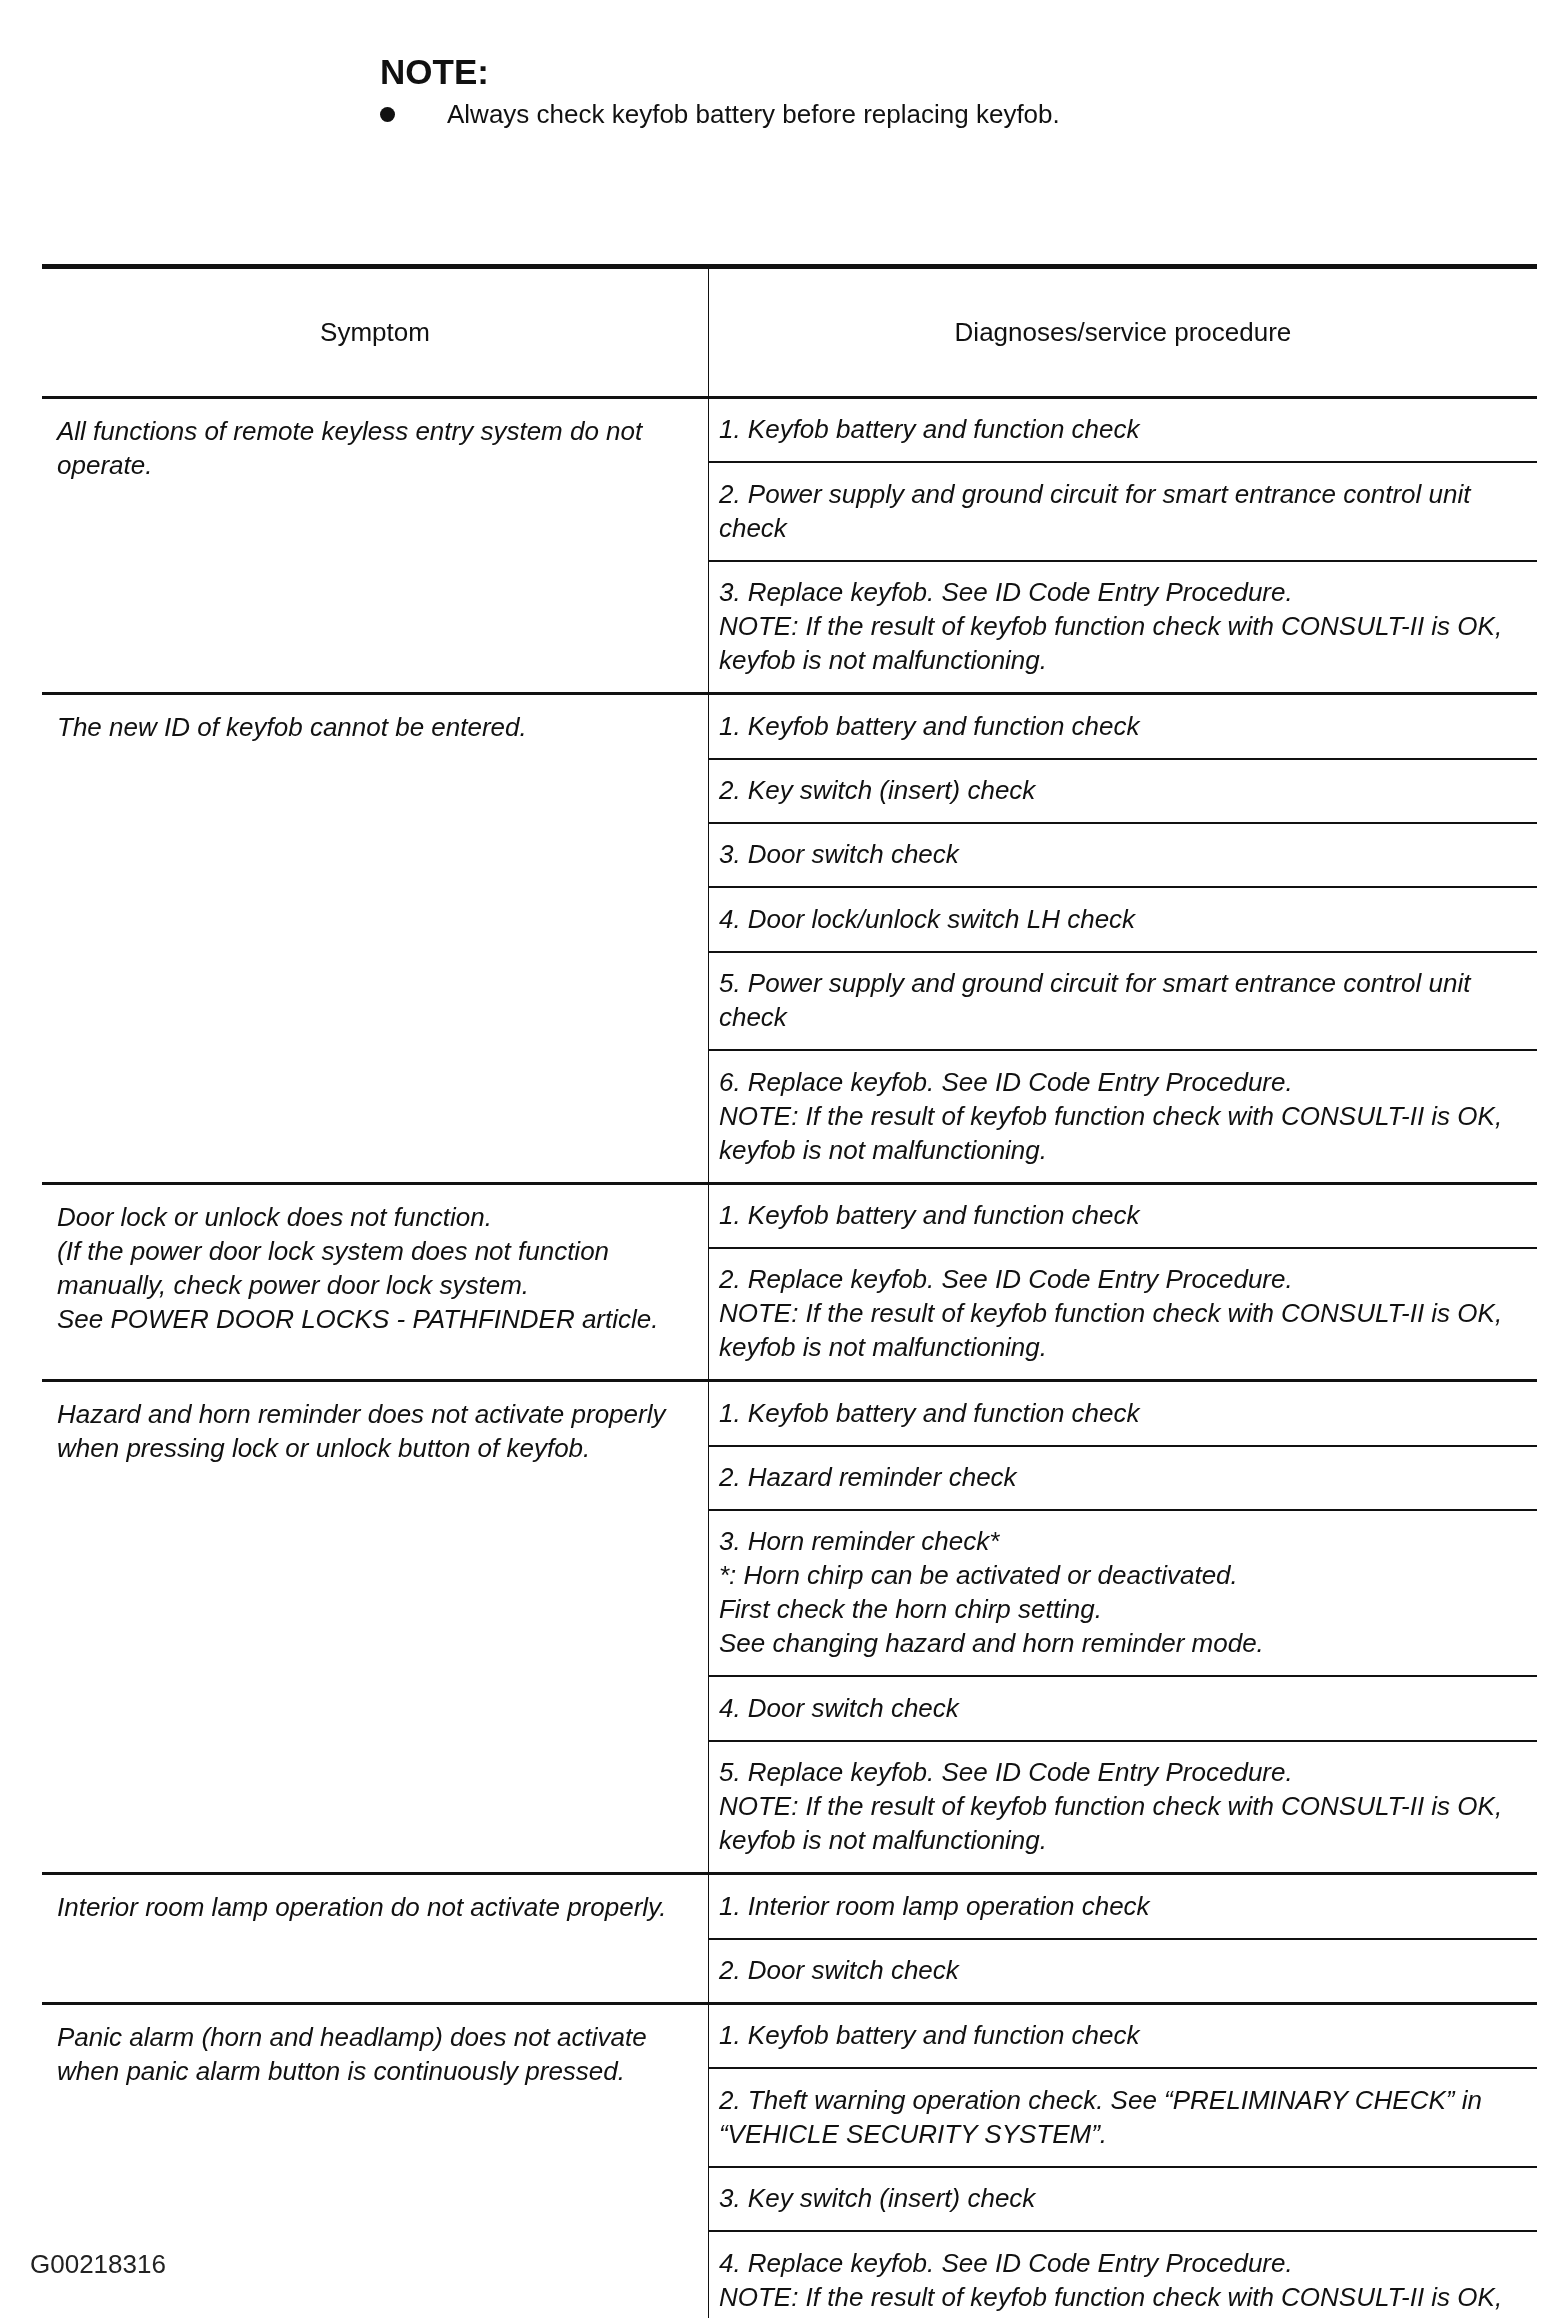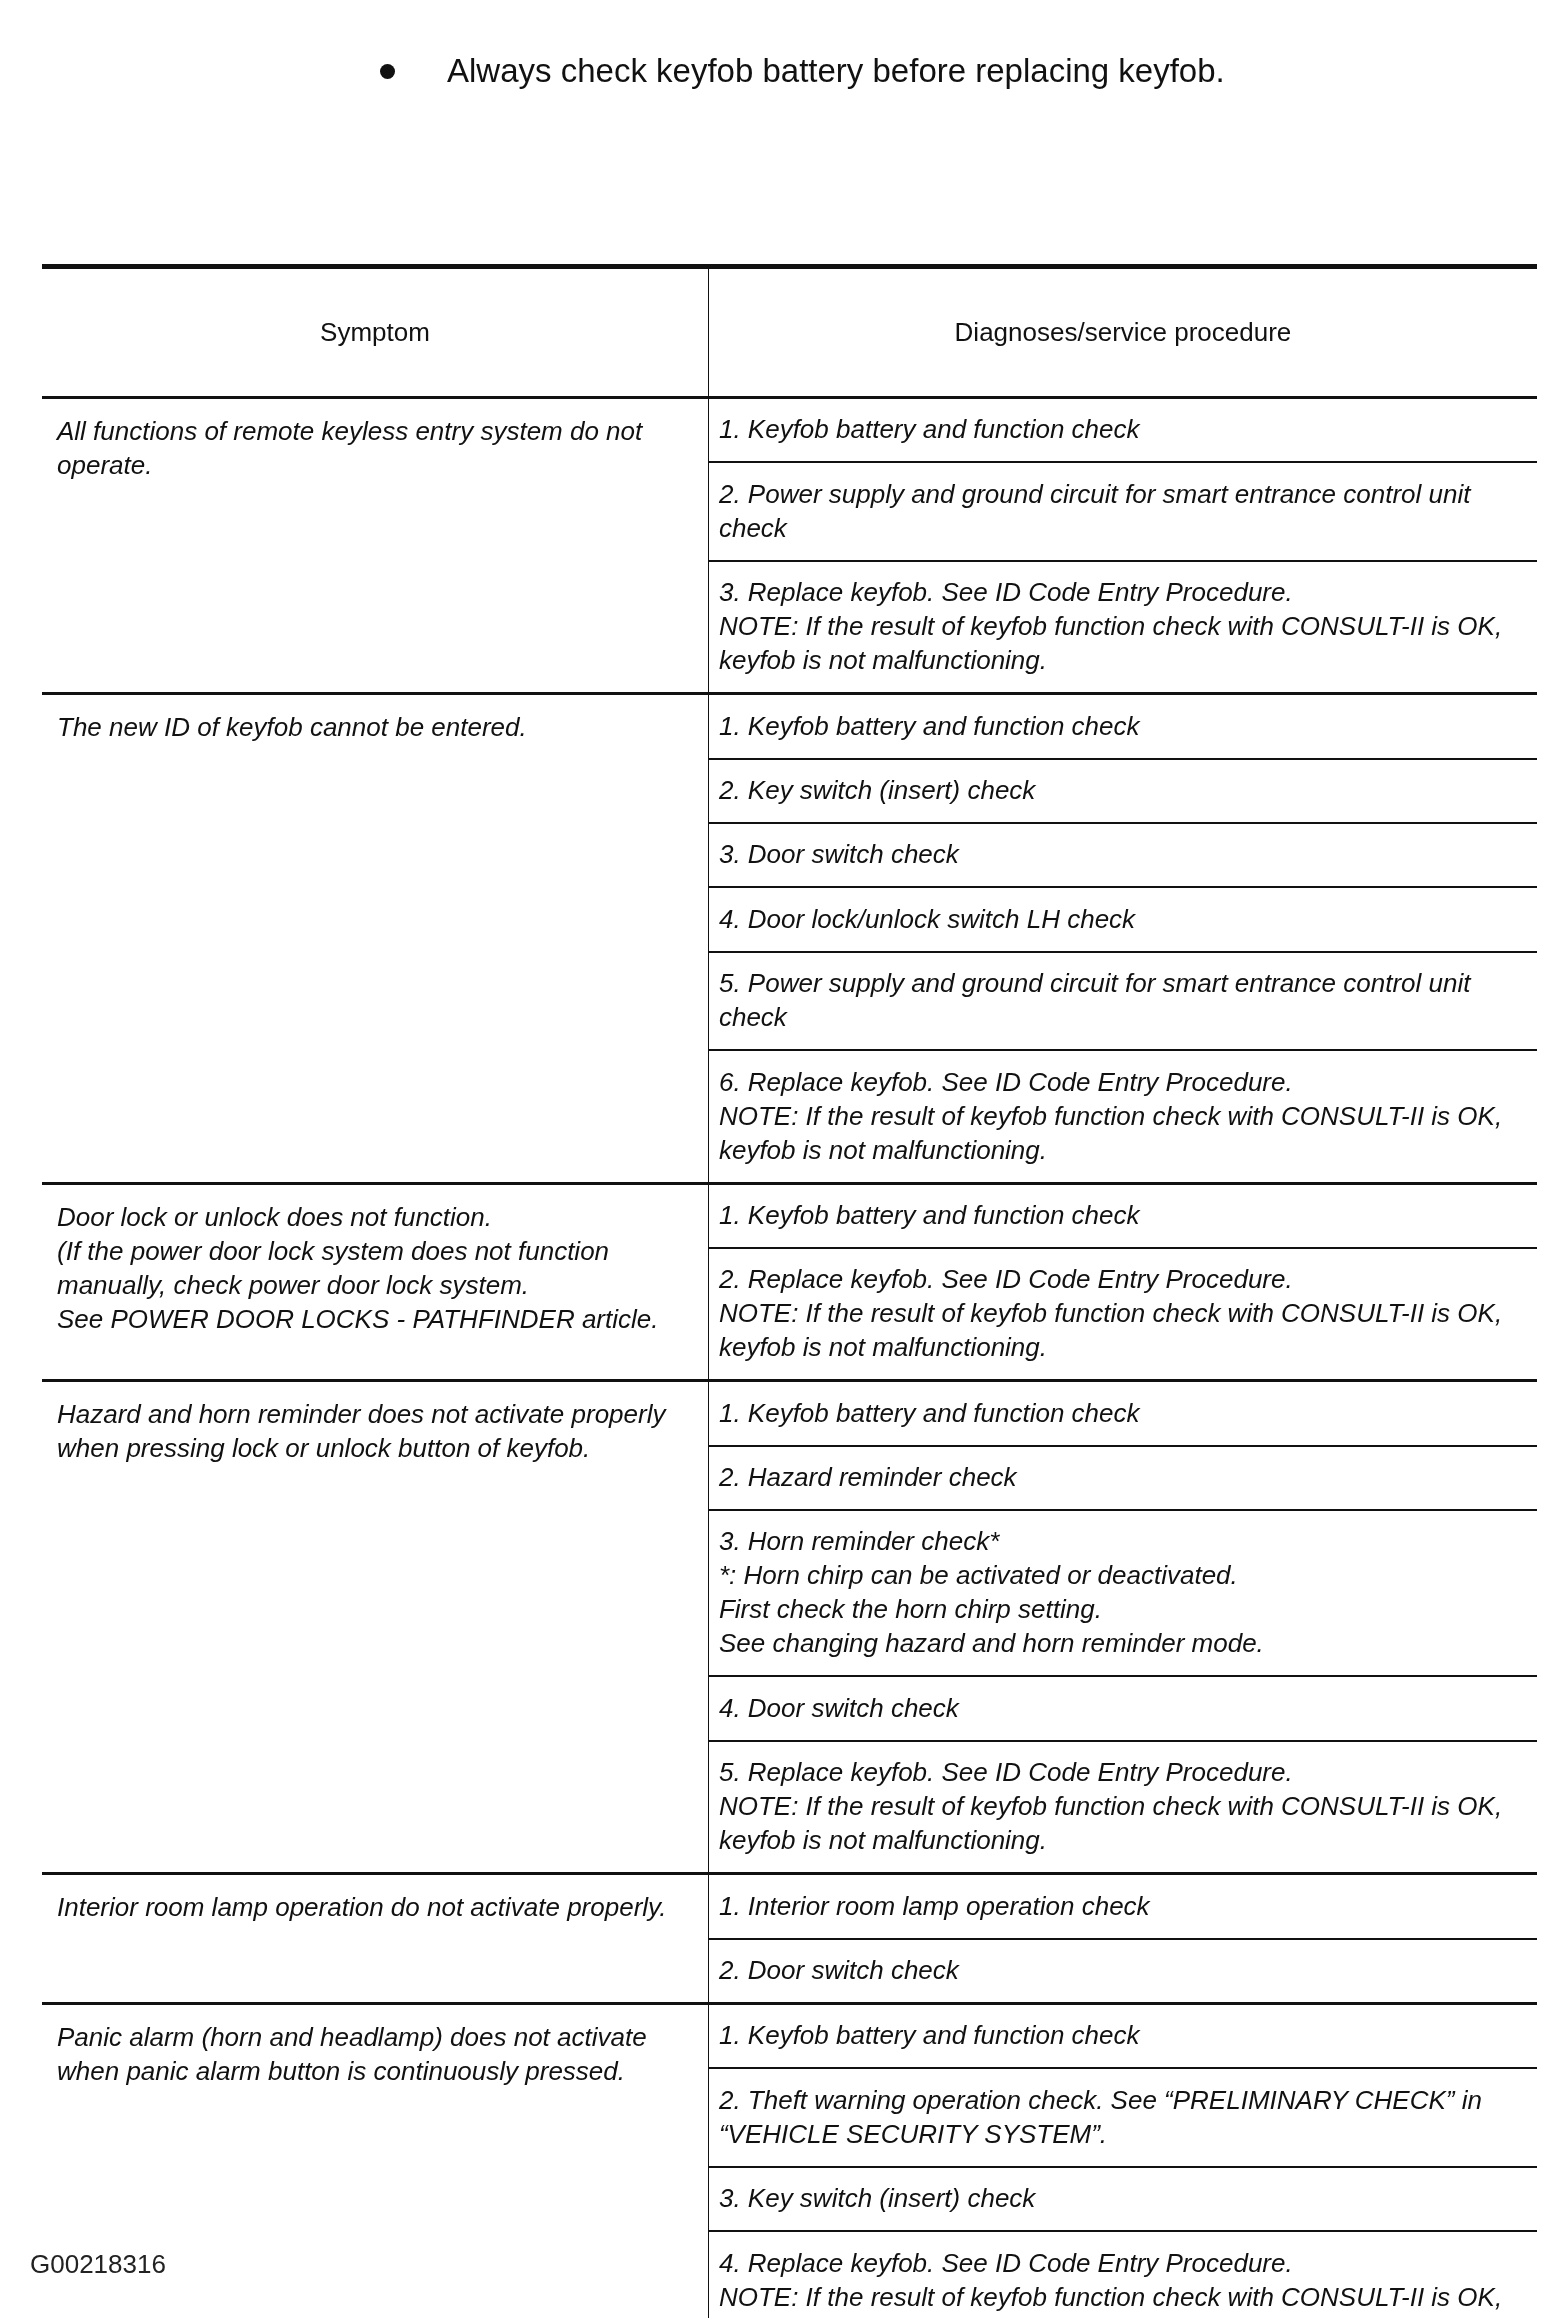--- a/index.html
+++ b/index.html
@@ -1,41 +1,42 @@
 <!DOCTYPE html>
 <html style="font-size:13.4px"><head>
 <meta charset="utf-8">
 <style>
   html, body { margin:0; padding:0; background:#ffffff; }
   body { width:1561px; height:2319px; position:relative; overflow:hidden;
          font-family:"Liberation Sans", sans-serif; color:#111; }
   .note { position:absolute; left:380px; top:52px; width:1035px; }
   .note-title { font-weight:bold; font-size:35px; line-height:40px; margin:0 0 3.3px 0; }
   .note-list { list-style:none; margin:0; padding:0; }
-  .note-item { position:relative; padding-left:67px; font-size:33px; line-height:38px;
+  .note-item { position:relative; padding-left:67px; font-size:26px; line-height:38px;
                text-align:justify; margin-bottom:5px; }
   .bullet { position:absolute; left:0; top:11.7px; width:15px; height:15px; border-radius:50%; background:#111; }
   table.diag { position:absolute; left:42px; top:264px; width:1495px; border-collapse:collapse;
                table-layout:fixed; border-top:5px solid #111; border-bottom:5px solid #111; }
   table.diag col.c1 { width:666px; }
   table.diag col.c2 { width:828px; }
   th { font-weight:normal; font-size:26px; height:125px; vertical-align:middle;
        border-bottom:3.3px solid #111; }
   th.h1 { border-right:1.7px solid #111; }
   td { font-size:26px; line-height:34px; vertical-align:top; }
   td.sym { border-right:1.7px solid #111; padding:15px 11.7px 8.3px 15px; border-bottom:3.3px solid #111; }
   td.proc { padding:13.4px 8.3px 15px 10px; border-bottom:2.5px solid #111; }
   tr.grp-end td.proc { border-bottom:3.3px solid #111; }
   .line { display:block;font-style:italic; }
   .footer-code { position:absolute; left:30px; top:2249px; font-size:26px; color:#222; }
 </style>
 </head>
 <body>
 
 <div class="note">
+  <div class="note-title">NOTE:</div>
   <ul class="note-list">
     <li class="note-item">
       <span class="bullet"></span>
       <span>Always check keyfob battery before replacing keyfob.</span>
     </li>
   </ul>
 </div>
 
 <table class="diag">
   <colgroup>

